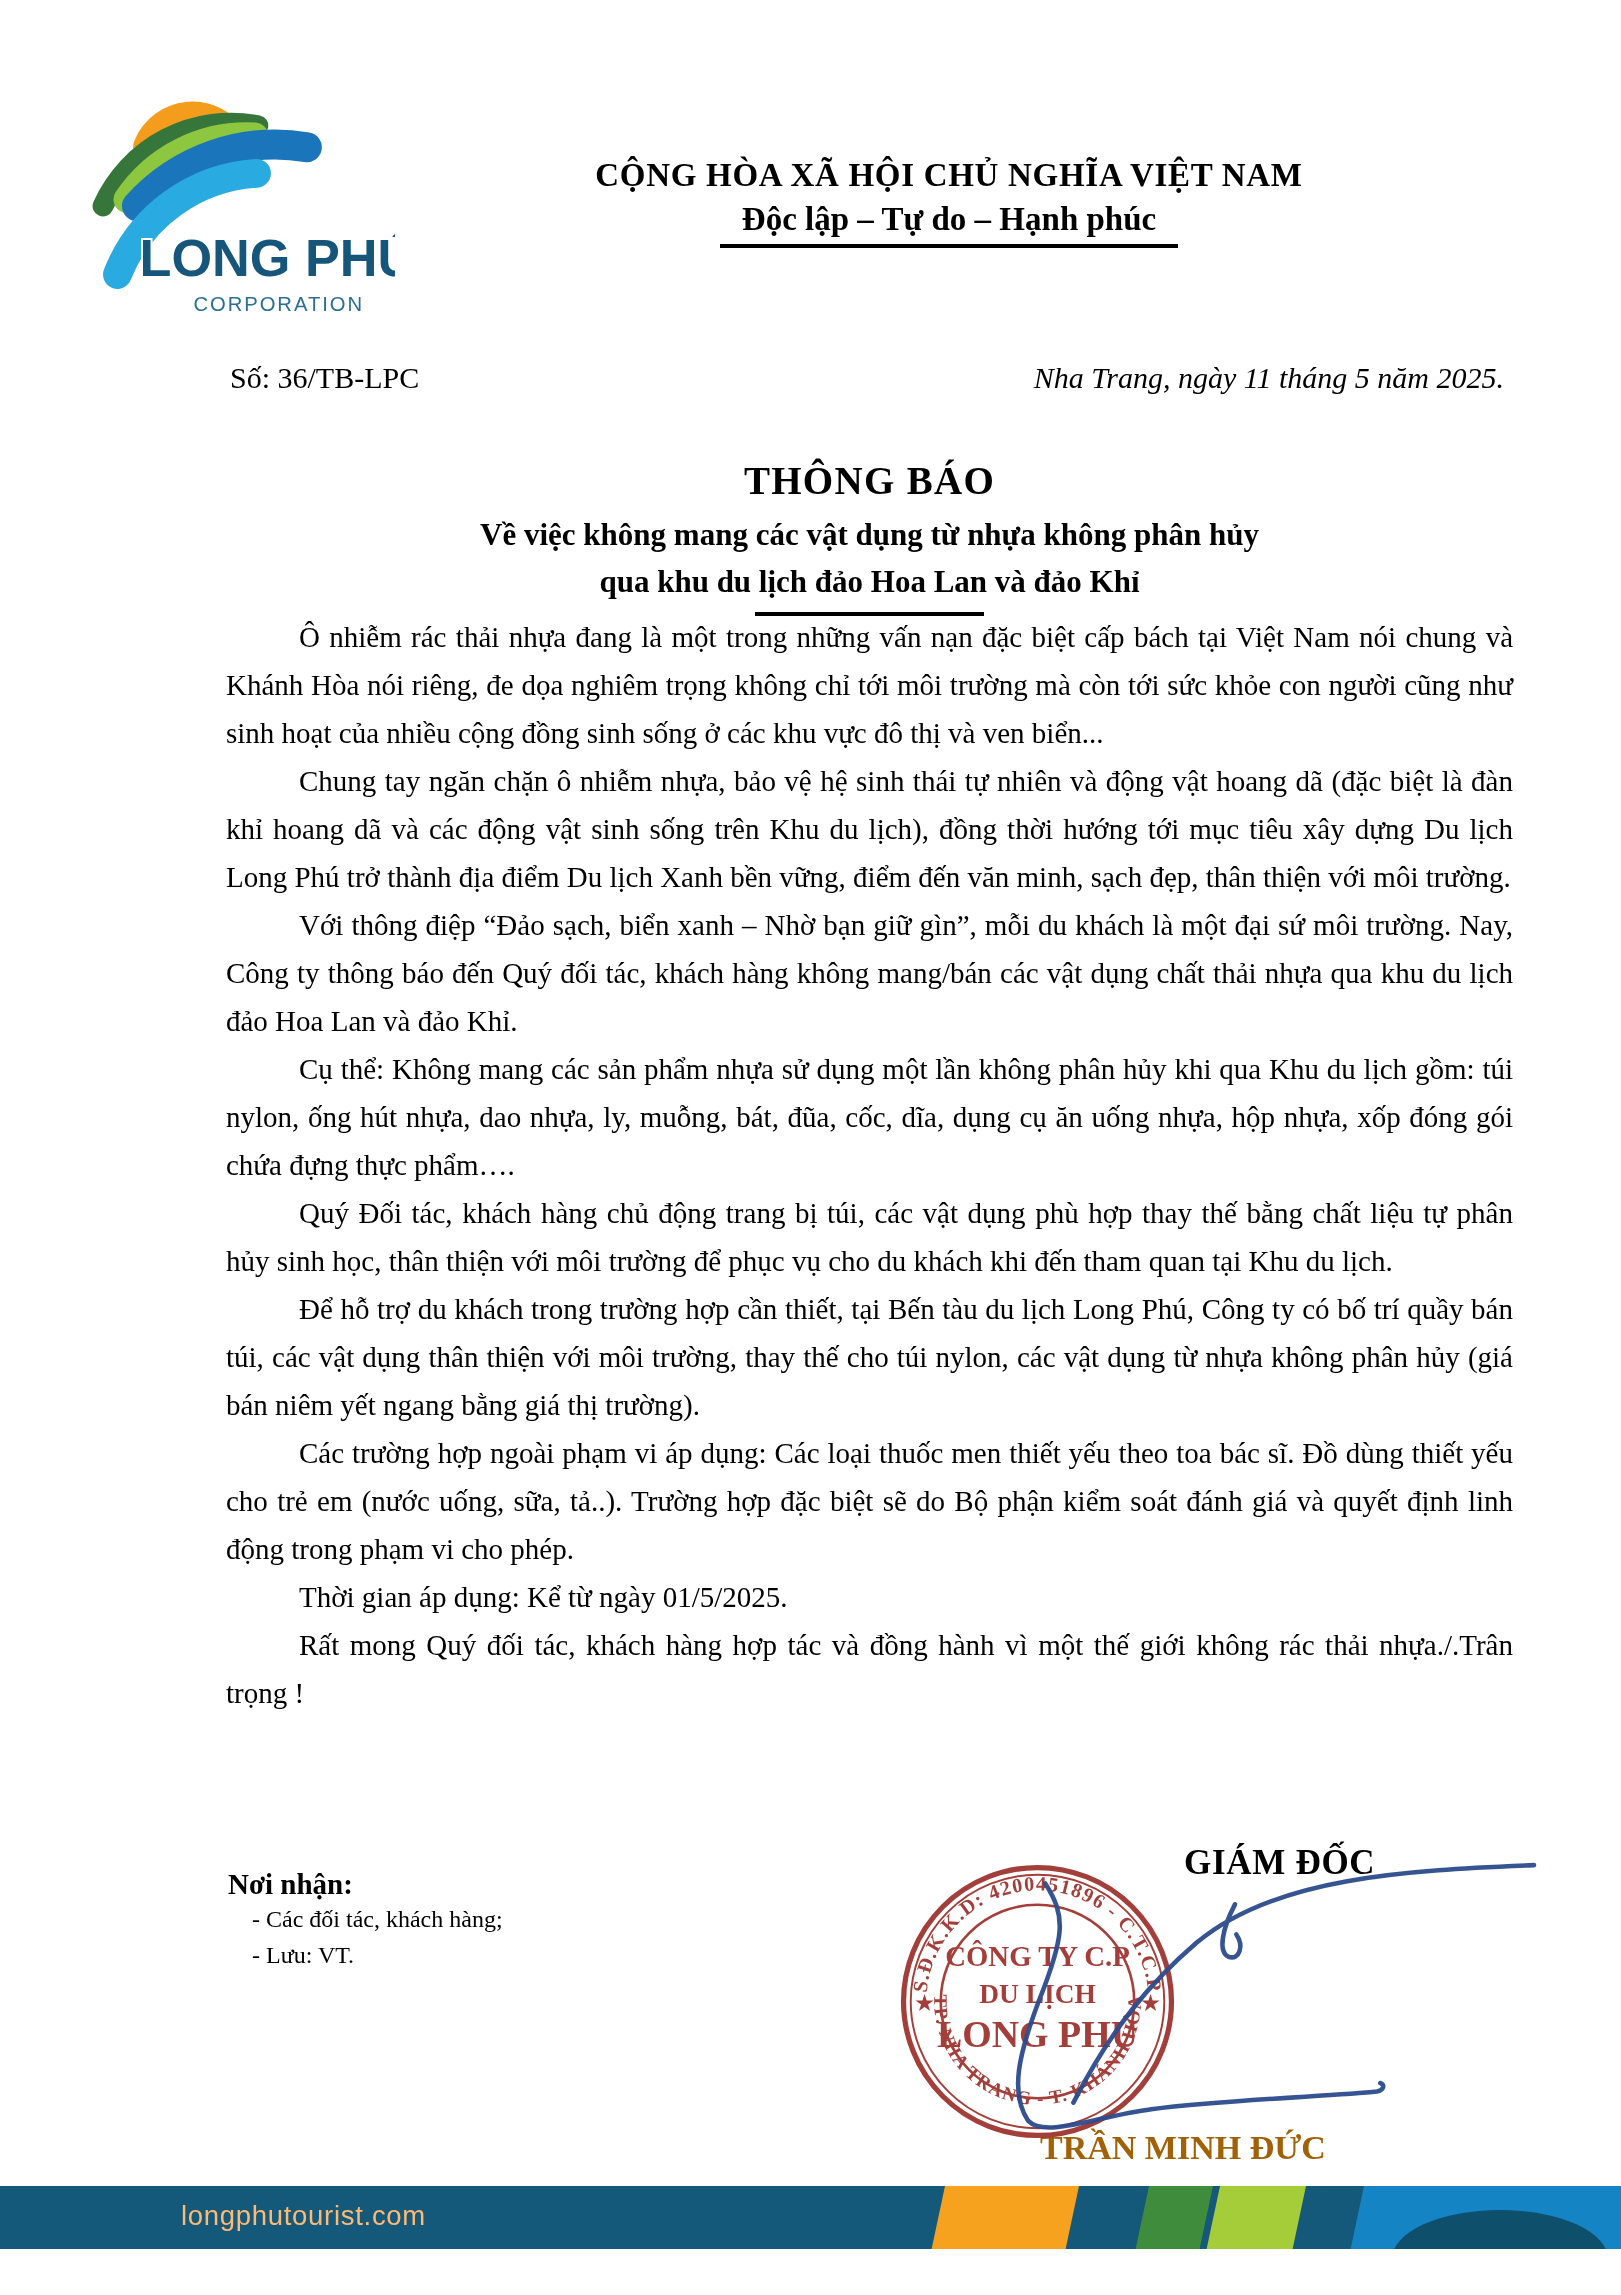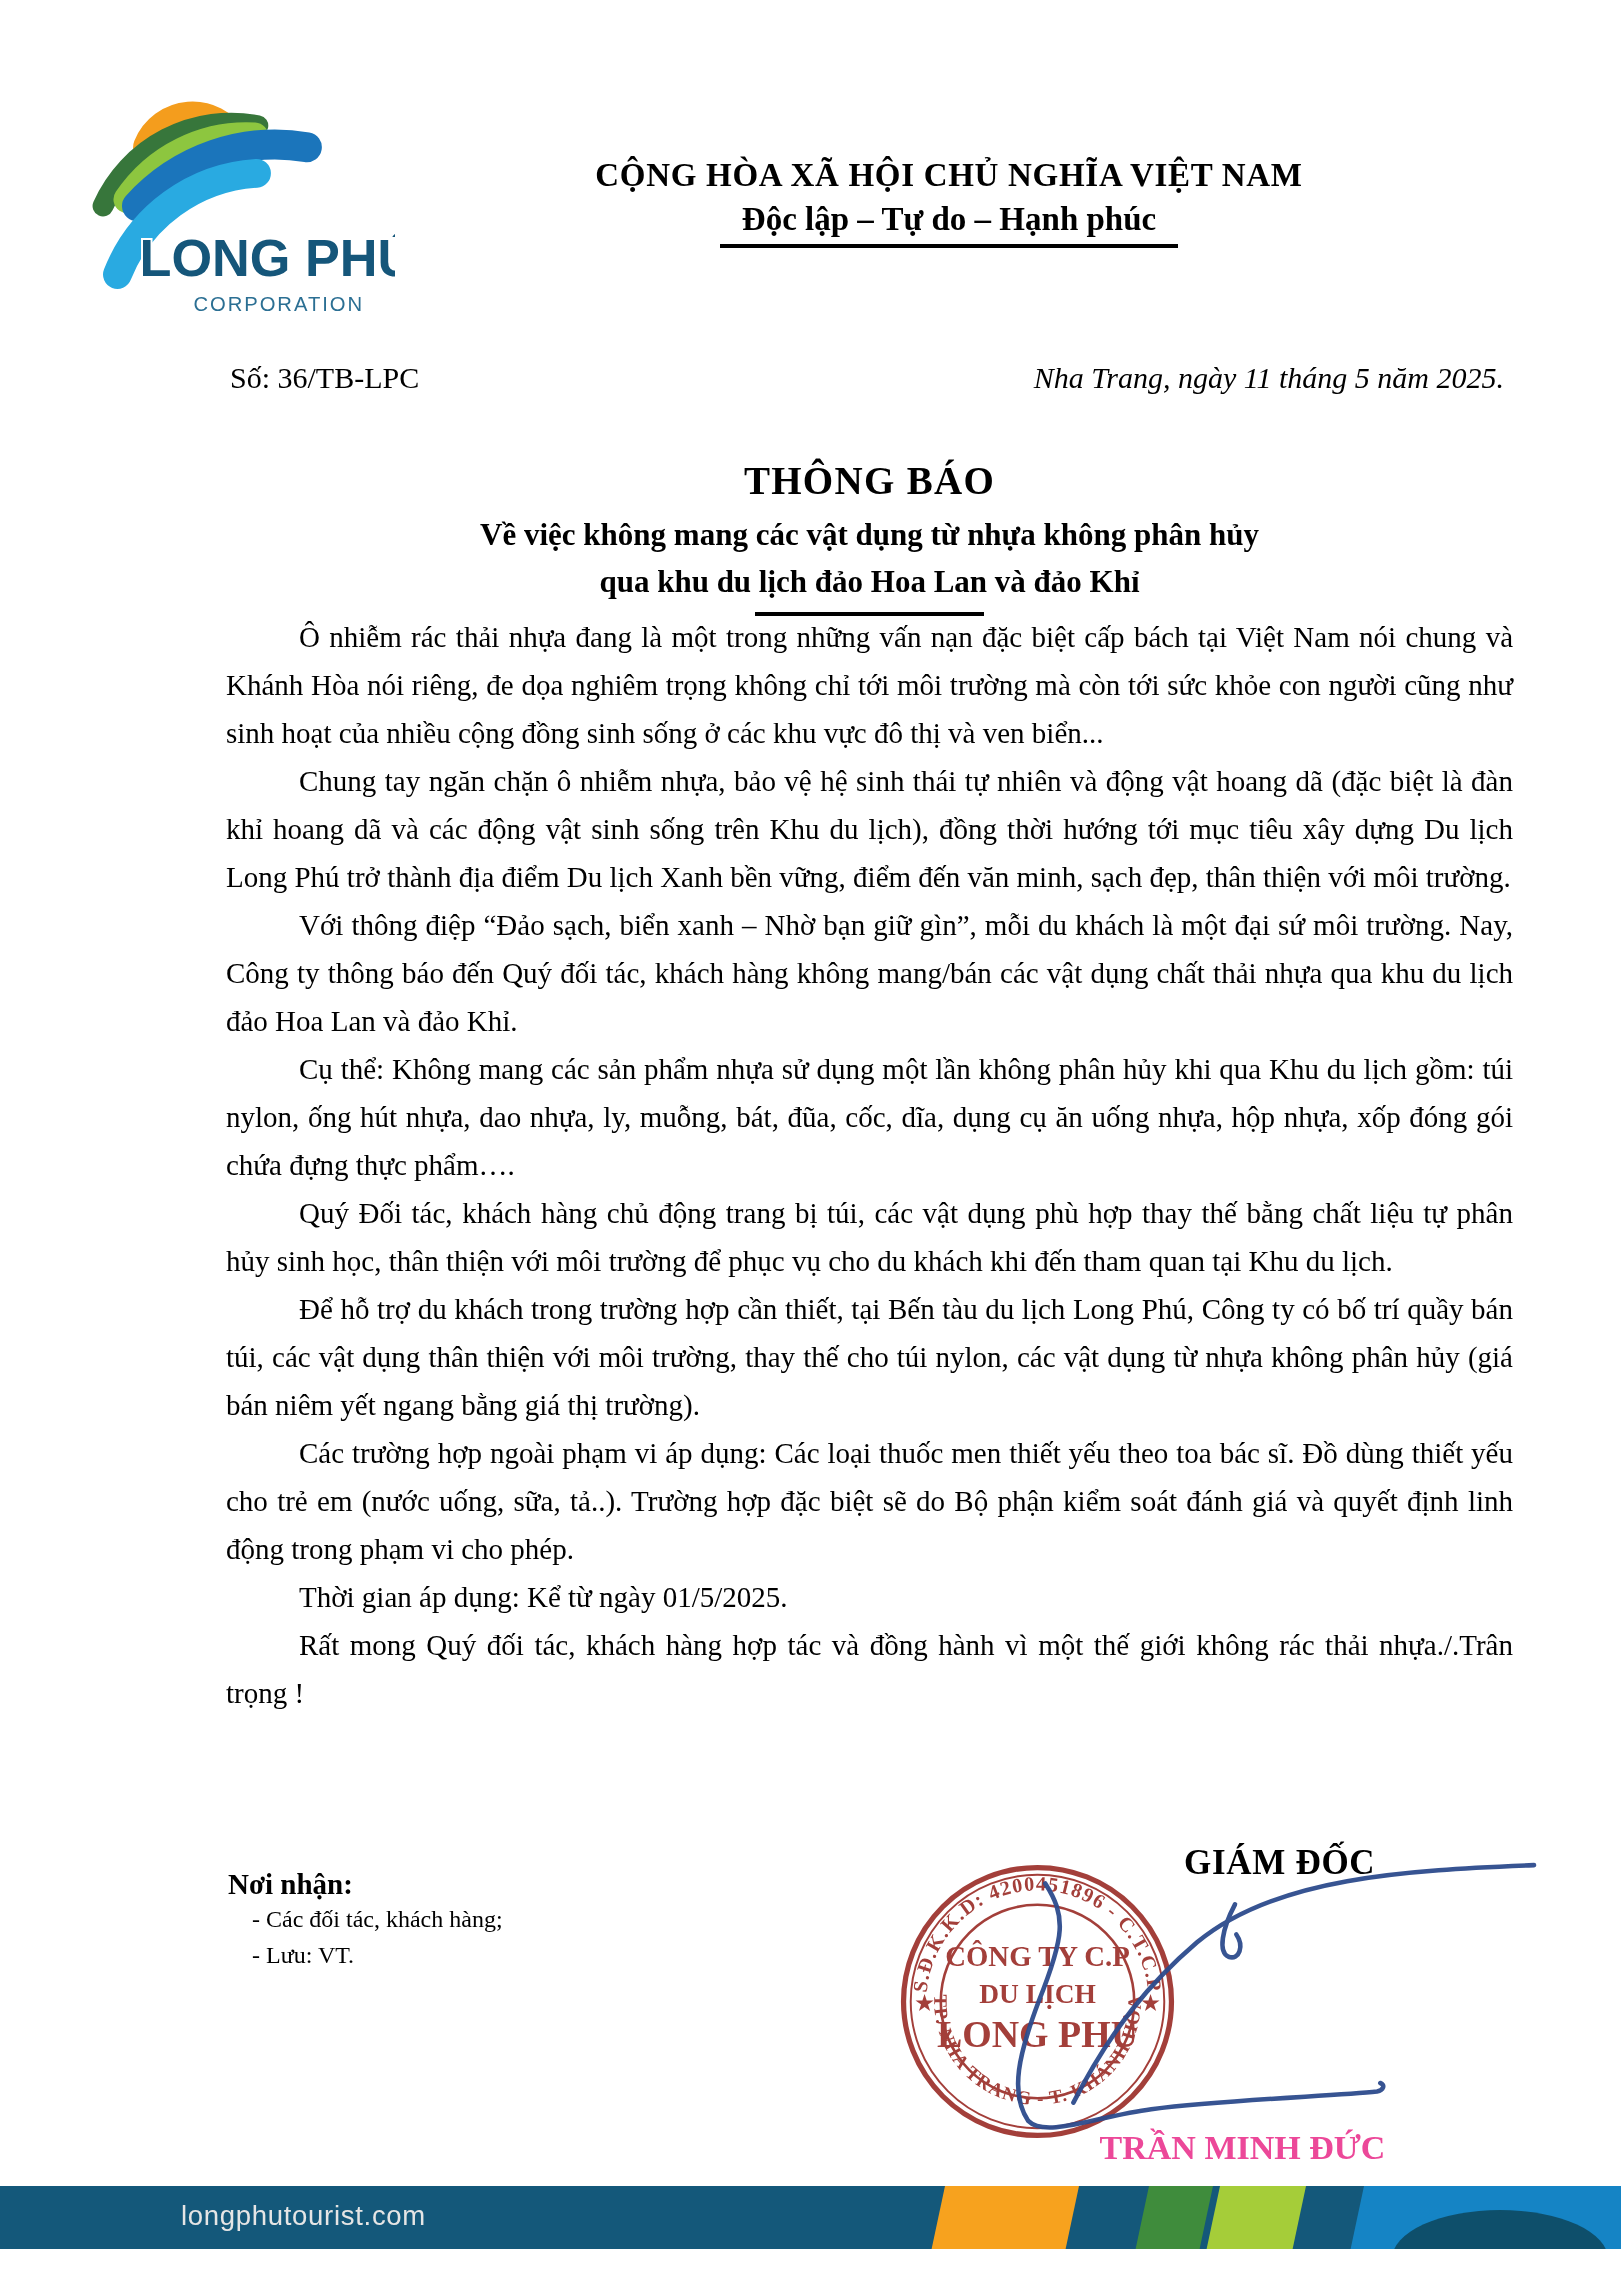--- a/index.html
+++ b/index.html
@@ -29,35 +29,35 @@
              font-size:29px;line-height:48px;text-align:justify;}
   .body-text p{margin:0;text-indent:73px;}
   
   .recipients{position:absolute;left:228px;top:1868px;}
   .recipients .label{font-size:29px;font-weight:bold;}
   .recipients .item{font-size:24px;line-height:36px;margin-left:24px;}
   .recipients .item:first-of-type{margin-top:6.5px;}
   
   .director-title{position:absolute;left:1184px;top:1843px;font-size:35px;
                   font-weight:bold;letter-spacing:0.7px;white-space:nowrap;}
-  .director-name{position:absolute;left:1040px;top:2129px;width:405px;text-align:center;
-                 font-size:34px;font-weight:bold;color:#ec4899;white-space:nowrap;}
+  .director-name{position:absolute;left:1040px;top:2129px;width:405px;text-align:left;
+                 font-size:34px;font-weight:bold;color:#a16207;white-space:nowrap;}
   .seal-svg{position:absolute;left:897px;top:1861px;width:281px;height:281px;}
   .sign-svg{position:absolute;left:883px;top:1831px;width:687px;height:347px;}
   
   .footer-bar{position:absolute;left:0;top:2186px;width:1621px;height:63px;
               background:#14587a;overflow:hidden;}
   .stripe{position:absolute;top:0;height:63px;transform:skewX(-12deg);transform-origin:0 0;}
   .stripe.orange{left:945px;width:134px;background:#f7a21e;}
   .stripe.green{left:1149px;width:64px;background:#3f8c3c;}
   .stripe.lgreen{left:1220px;width:86px;background:#a5cd39;}
   .stripe.blue{left:1364px;width:340px;background:#1584c5;}
   .footer-arc{position:absolute;left:1392px;top:23.5px;width:216px;height:98px;
               background:#0e4f6b;border-radius:50%;}
-  .footer-site{position:absolute;left:181px;top:14.4px;color:#e5e5e5;
+  .footer-site{position:absolute;left:181px;top:14.4px;color:#fdba74;
                font-family:"Liberation Sans","DejaVu Sans",sans-serif;
                font-size:27.5px;letter-spacing:0.7px;}
 </style>
 </head>
 <body>
 
 <div class="page">
 
   <svg class="logo" viewBox="0 0 470 370" aria-hidden="true">
     <path d="M 95 95 A 70 70 0 0 1 220 85" fill="none" stroke="#f49d1d" stroke-width="52" stroke-linecap="round"></path>

